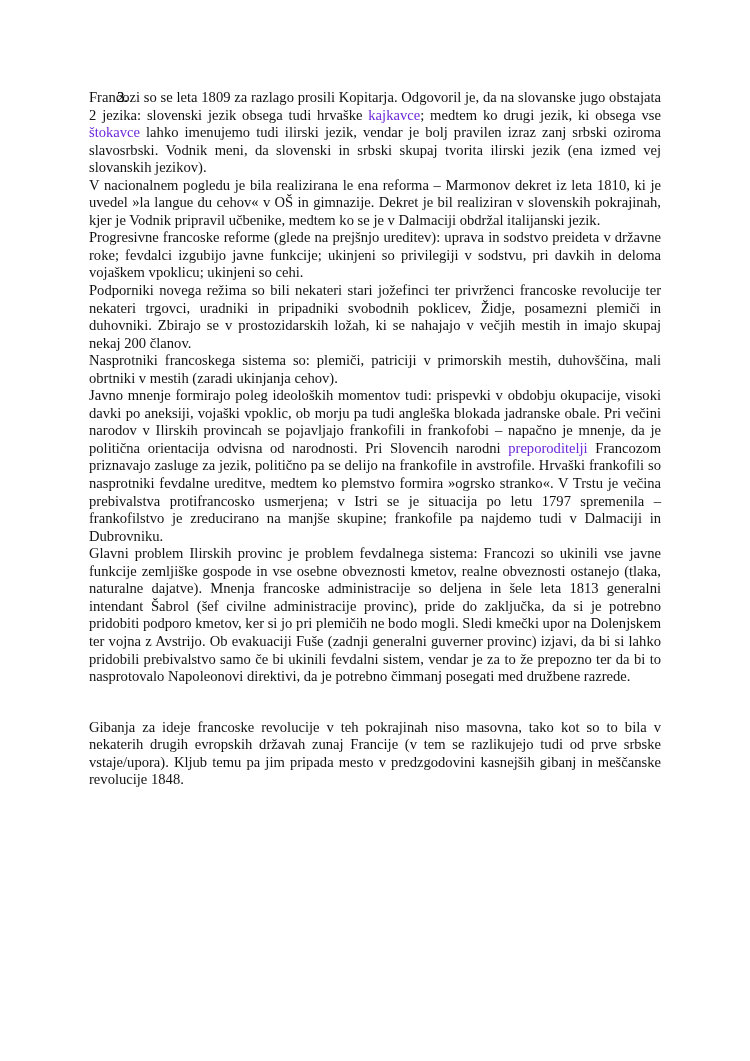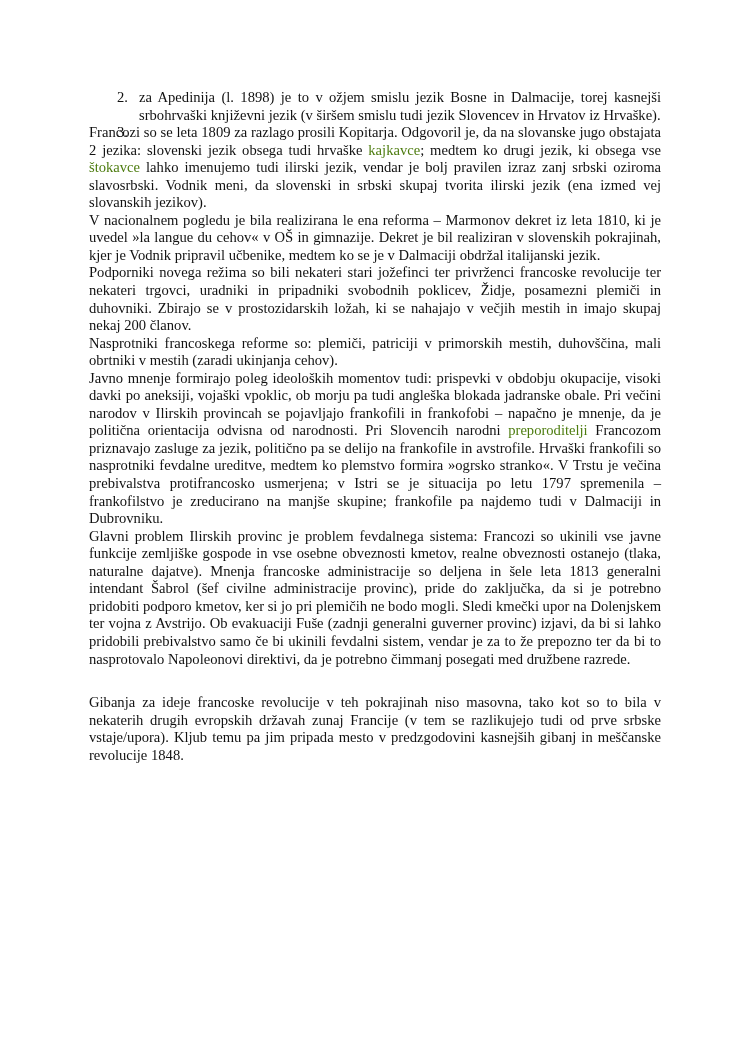--- a/index.html
+++ b/index.html
@@ -6,40 +6,40 @@
   body { width: 750px; height: 1061px; position: relative; overflow: hidden; }
   .page {
     position: absolute; left: 89px; top: 89px; width: 572px;
     font-family: "Liberation Serif", serif; font-size: 14.6px; line-height: 17.55px;
     color: #111111; text-align: justify;
   }
   ol.list { margin: 0; padding: 0; list-style: none; }
   ol.list li { position: relative; padding-left: 50px; text-align: justify; }
   ol.list li .num { position: absolute; left: 28px; top: 0; }
   p { margin: 0; }
-  p.gap { margin-top: 26px; }
-  .red { color: #4d7c0f; }
+  p.gap { margin-top: 33px; }
+  .red { color: #6d28d9; }
 </style>
 </head>
 <body>
 
 <div class="page">
   <ol class="list">
     <li>
       <span class="num">2.</span>
-      <span>za Apedinija (l. 1898) je to v ožjem smislu jezik Bosne in Dalmacije, torej kasnejši srbohrvaški književni jezik (v širšem smislu tudi jezik Slovencev in Hrvatov iz Hrvaške).</span>
     </li>
     <li>
       <span class="num">3.</span>
     </li>
   </ol>
 
   <p><span>Francozi so se leta 1809 za razlago prosili Kopitarja. Odgovoril je, da na slovanske jugo obstajata 2 jezika: slovenski jezik obsega tudi hrvaške </span><span class="red">kajkavce</span><span>; medtem ko drugi jezik, ki obsega vse </span><span class="red">štokavce</span><span> lahko imenujemo tudi ilirski jezik, vendar je bolj pravilen izraz zanj srbski oziroma slavosrbski. Vodnik meni, da slovenski in srbski skupaj tvorita ilirski jezik (ena izmed vej slovanskih jezikov).</span></p>
 
   <p>V nacionalnem pogledu je bila realizirana le ena reforma – Marmonov dekret iz leta 1810, ki je uvedel »la langue du cehov« v OŠ in gimnazije. Dekret je bil realiziran v slovenskih pokrajinah, kjer je Vodnik pripravil učbenike, medtem ko se je v Dalmaciji obdržal italijanski jezik.</p>
+  <p>Progresivne francoske reforme (glede na prejšnjo ureditev): uprava in sodstvo preideta v državne roke; fevdalci izgubijo javne funkcije; ukinjeni so privilegiji v sodstvu, pri davkih in deloma vojaškem vpoklicu; ukinjeni so cehi.</p>
   <p>Podporniki novega režima so bili nekateri stari jožefinci ter privrženci francoske revolucije ter nekateri trgovci, uradniki in pripadniki svobodnih poklicev, Židje, posamezni plemiči in duhovniki. Zbirajo se v prostozidarskih ložah, ki se nahajajo v večjih mestih in imajo skupaj nekaj 200 članov.</p>
-  <p>Nasprotniki francoskega reforme so: plemiči, patriciji v primorskih mestih, duhovščina, mali obrtniki v mestih (zaradi ukinjanja cehov).</p>
+  <p>Nasprotniki francoskega sistema so: plemiči, patriciji v primorskih mestih, duhovščina, mali obrtniki v mestih (zaradi ukinjanja cehov).</p>
 
   <p><span>Javno mnenje formirajo poleg ideoloških momentov tudi: prispevki v obdobju okupacije, visoki davki po aneksiji, vojaški vpoklic, ob morju pa tudi angleška blokada jadranske obale. Pri večini narodov v Ilirskih provincah se pojavljajo frankofili in frankofobi – napačno je mnenje, da je politična orientacija odvisna od narodnosti. Pri Slovencih narodni </span><span class="red">preporoditelji</span><span> Francozom priznavajo zasluge za jezik, politično pa se delijo na frankofile in avstrofile. Hrvaški frankofili so nasprotniki fevdalne ureditve, medtem ko plemstvo formira »ogrsko stranko«. V Trstu je večina prebivalstva protifrancosko usmerjena; v Istri se je situacija po letu 1797 spremenila – frankofilstvo je zreducirano na manjše skupine; frankofile pa najdemo tudi v Dalmaciji in Dubrovniku.</span></p>
 
   <p>Glavni problem Ilirskih provinc je problem fevdalnega sistema: Francozi so ukinili vse javne funkcije zemljiške gospode in vse osebne obveznosti kmetov, realne obveznosti ostanejo (tlaka, naturalne dajatve). Mnenja francoske administracije so deljena in šele leta 1813 generalni intendant Šabrol (šef civilne administracije provinc), pride do zaključka, da si je potrebno pridobiti podporo kmetov, ker si jo pri plemičih ne bodo mogli. Sledi kmečki upor na Dolenjskem ter vojna z Avstrijo. Ob evakuaciji Fuše (zadnji generalni guverner provinc) izjavi, da bi si lahko pridobili prebivalstvo samo če bi ukinili fevdalni sistem, vendar je za to že prepozno ter da bi to nasprotovalo Napoleonovi direktivi, da je potrebno čimmanj posegati med družbene razrede.</p>
   <p class="gap">Gibanja za ideje francoske revolucije v teh pokrajinah niso masovna, tako kot so to bila v nekaterih drugih evropskih državah zunaj Francije (v tem se razlikujejo tudi od prve srbske vstaje/upora). Kljub temu pa jim pripada mesto v predzgodovini kasnejših gibanj in meščanske revolucije 1848.</p>
 </div>
 
 </body></html>

